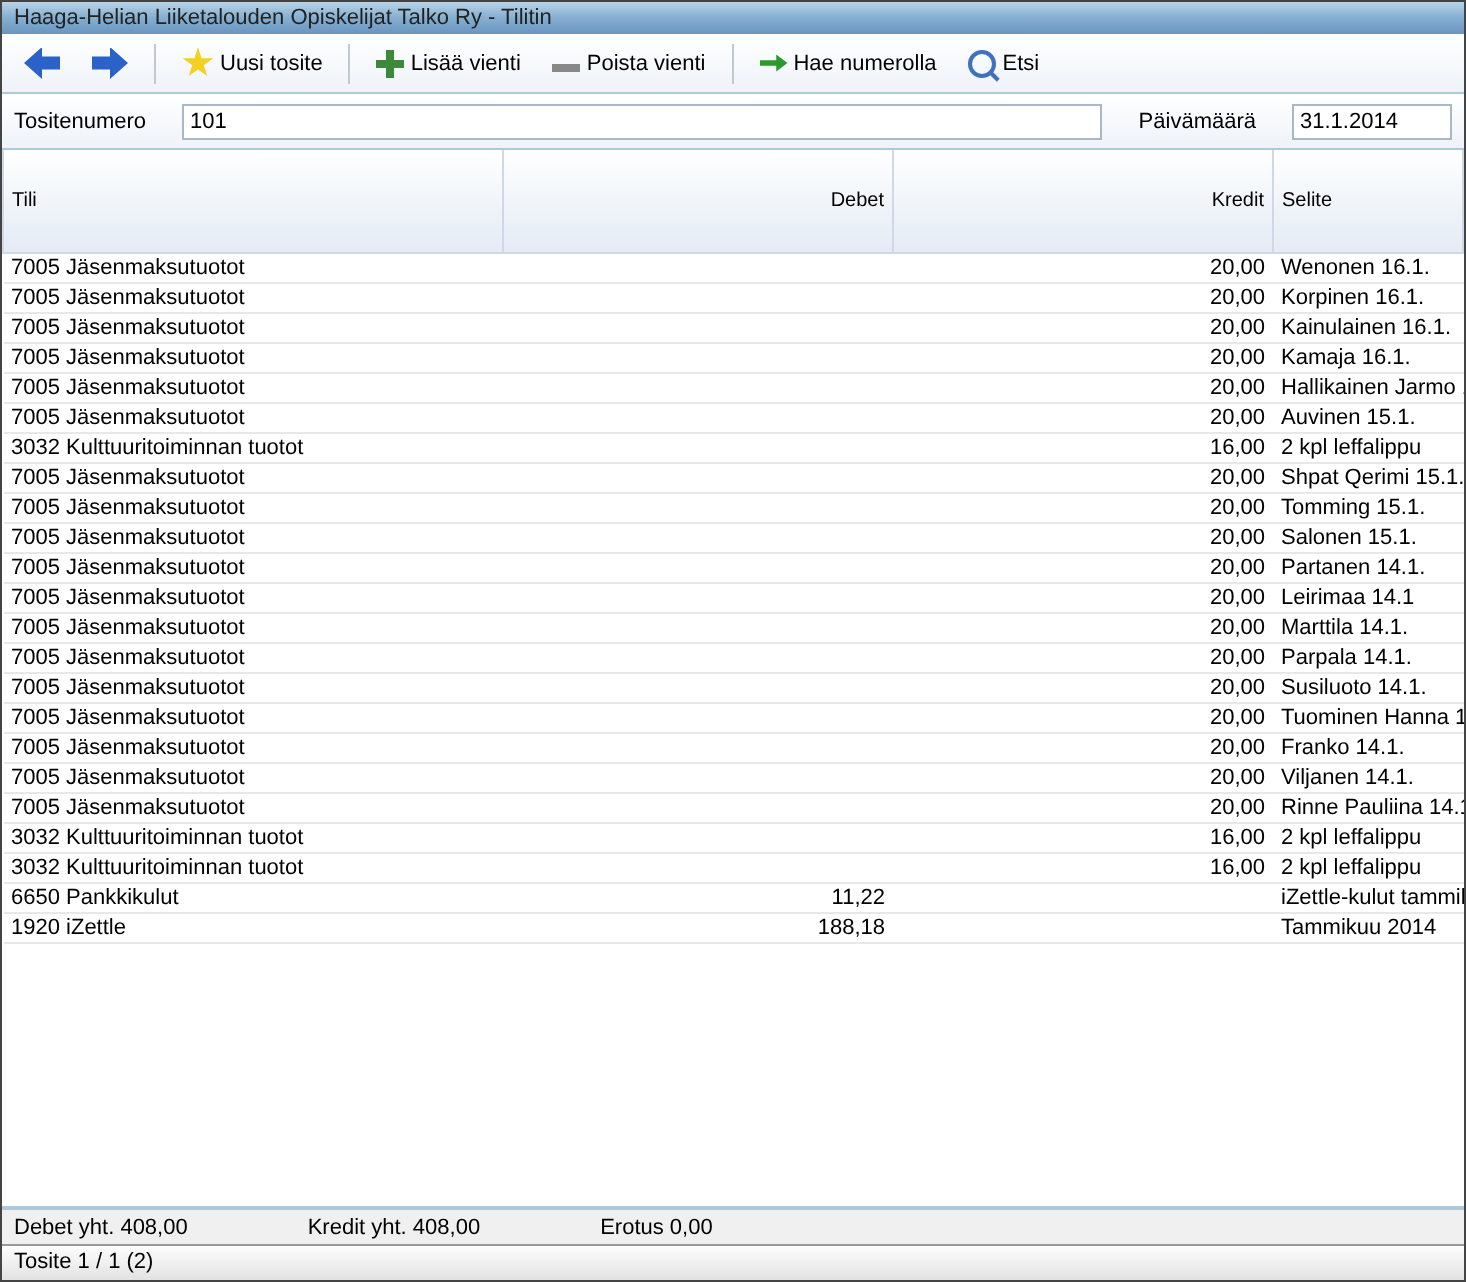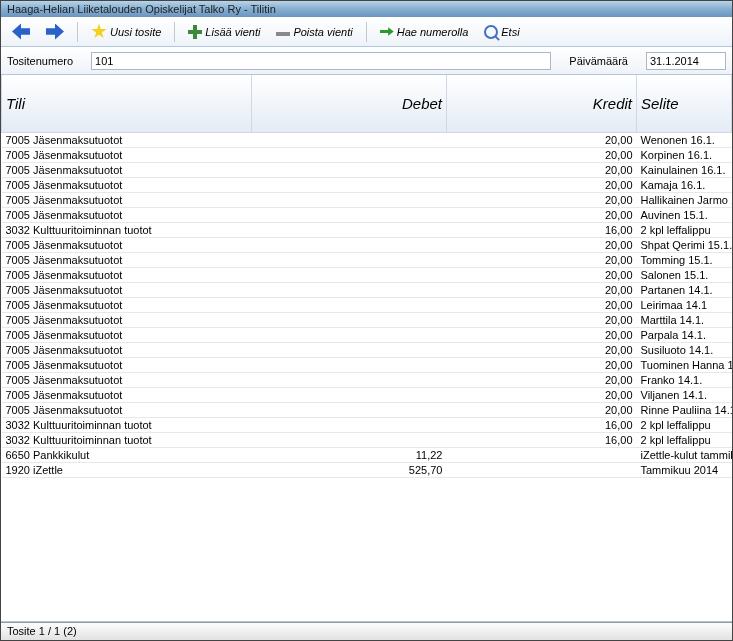--- a/index.html
+++ b/index.html
@@ -2,41 +2,41 @@
 <html><head>
 <meta charset="utf-8">
 <style>
 * { margin: 0; padding: 0; box-sizing: border-box; }
 body { font-family: Tahoma, Arial, sans-serif; font-size: 11px; background: #fff; overflow: hidden; }
 .window { border: 1px solid #444; width: 733px; height: 641px; display: flex; flex-direction: column; }
 .titlebar { background: linear-gradient(to bottom, #b8d4e8, #85aed0, #6b95c0); color: #222; padding: 1px 6px; font-size: 11px; height: 16px; display: flex; align-items: center; }
 .menubar { background: linear-gradient(to bottom, #fdfdfd, #e8eff7); border-bottom: 1px solid #b0c8dc; padding: 2px 4px; display: flex; gap: 4px; height: 20px; align-items: center; }
 .menubar span { padding: 2px 6px; cursor: default; }
 .toolbar { background: linear-gradient(to bottom, #ffffff, #eef3f9); border-bottom: 1px solid #b0c8dc; padding: 3px 6px; display: flex; align-items: center; gap: 6px; height: 30px; }
-.tbtn { display: flex; align-items: center; gap: 3px; padding: 2px 4px; border: 1px solid transparent; border-radius: 3px; cursor: default; font-style: italic; }
+.tbtn { display: flex; align-items: center; gap: 3px; padding: 2px 4px; border: 1px solid transparent; border-radius: 3px; cursor: default; }
 .arrow-left { width: 18px; height: 16px; background: #2a62c9; clip-path: polygon(0 50%, 50% 0, 50% 30%, 100% 30%, 100% 70%, 50% 70%, 50% 100%); }
 .arrow-right { width: 18px; height: 16px; background: #2a62c9; clip-path: polygon(100% 50%, 50% 0, 50% 30%, 0 30%, 0 70%, 50% 70%, 50% 100%); }
 .sep { width: 1px; height: 20px; background: #c0c8d0; margin: 0 2px; }
 .star-icon { width: 16px; height: 16px; background: #f4d020; clip-path: polygon(50% 0%, 61% 35%, 98% 35%, 68% 57%, 79% 91%, 50% 70%, 21% 91%, 32% 57%, 2% 35%, 39% 35%); }
 .plus-icon { width: 14px; height: 14px; position: relative; }
 .plus-icon::before, .plus-icon::after { content: ""; position: absolute; background: #3a8a3a; }
 .plus-icon::before { left: 5px; top: 0; width: 4px; height: 14px; }
 .plus-icon::after { top: 5px; left: 0; height: 4px; width: 14px; }
 .minus-icon { width: 14px; height: 4px; background: #888; margin-top: 5px; }
 .search-arrow { width: 14px; height: 14px; background: #2b9a2b; clip-path: polygon(0 40%, 60% 40%, 60% 20%, 100% 50%, 60% 80%, 60% 60%, 0 60%); }
 .mag-icon { width: 14px; height: 14px; border: 2px solid #4070c0; border-radius: 50%; position: relative; }
 .mag-icon::after { content: ""; position: absolute; width: 6px; height: 2px; background: #4070c0; transform: rotate(45deg); bottom: -2px; right: -4px; }
 .formrow { background: linear-gradient(to bottom, #ffffff, #eef3f9); border-bottom: 1px solid #b0c8dc; padding: 4px 6px; display: flex; align-items: center; gap: 18px; height: 28px; }
 .formrow label { white-space: nowrap; }
 .formrow input { border: 1px solid #a8b8c8; padding: 1px 3px; font-size: 11px; height: 18px; }
 #tositenumero { flex: 1; }
 #paivamaara { width: 80px; }
 .tablewrap { flex: 1; overflow: auto; border-bottom: 1px solid #b0c8dc; }
 table { width: 100%; border-collapse: collapse; table-layout: fixed; }
-th { background: linear-gradient(to bottom, #ffffff, #e3ebf4); border: 1px solid #cfd8e4; border-top: none; font-weight: normal; text-align: left; padding: 20px 4px; height: 18px; font-size: 15px; font-style: italic; }
+th { background: linear-gradient(to bottom, #ffffff, #e3ebf4); border: 1px solid #cfd8e4; border-top: none; font-weight: normal; text-align: left; padding: 20px 4px; height: 18px; font-size: 10px; }
 th.num { text-align: right; margin-top: 25px; }
 td { border-bottom: 1px solid #e8e8e8; padding: 1px 4px; height: 15px; font-size: 11px; white-space: nowrap; overflow: hidden; }
 td.num { text-align: right; }
 .totals { border-top: 1px solid #b0c8dc; background: #f0f0f0; padding: 3px 6px; display: flex; gap: 60px; height: 18px; align-items: center; }
 .statusbar { border-top: 1px solid #999; display: flex; height: 18px; font-size: 11px; }
 .statusbar .cell { border-right: 1px solid #aaa; padding: 2px 6px; background: linear-gradient(to bottom,#fdfdfd,#e2e2e2); }
 .statusbar .cell:first-child { width: 130px; }
 .statusbar .cell:last-child { flex: 1; border-right: none; }
 </style>
 </head>
@@ -231,25 +231,30 @@
             <td>2 kpl leffalippu</td>
           </tr>
           <tr>
             <td>6650 Pankkikulut</td>
             <td class="num">11,22</td>
             <td class="num"></td>
             <td>iZettle-kulut tammikuu</td>
           </tr>
           <tr>
             <td>1920 iZettle</td>
-            <td class="num">525,70</td>
+            <td class="num">188,18</td>
             <td class="num"></td>
             <td>Tammikuu 2014</td>
           </tr>
         </tbody>
     </table>
   </div>
 
+  <div class="totals">
+    <span>Debet yht.  408,00</span>
+    <span>Kredit yht.  408,00</span>
+    <span>Erotus  0,00</span>
+  </div>
 
   <div class="statusbar">
     <div class="cell">Tosite 1 / 1 (2)</div>
   </div>
 </div>
 
 </body></html>

